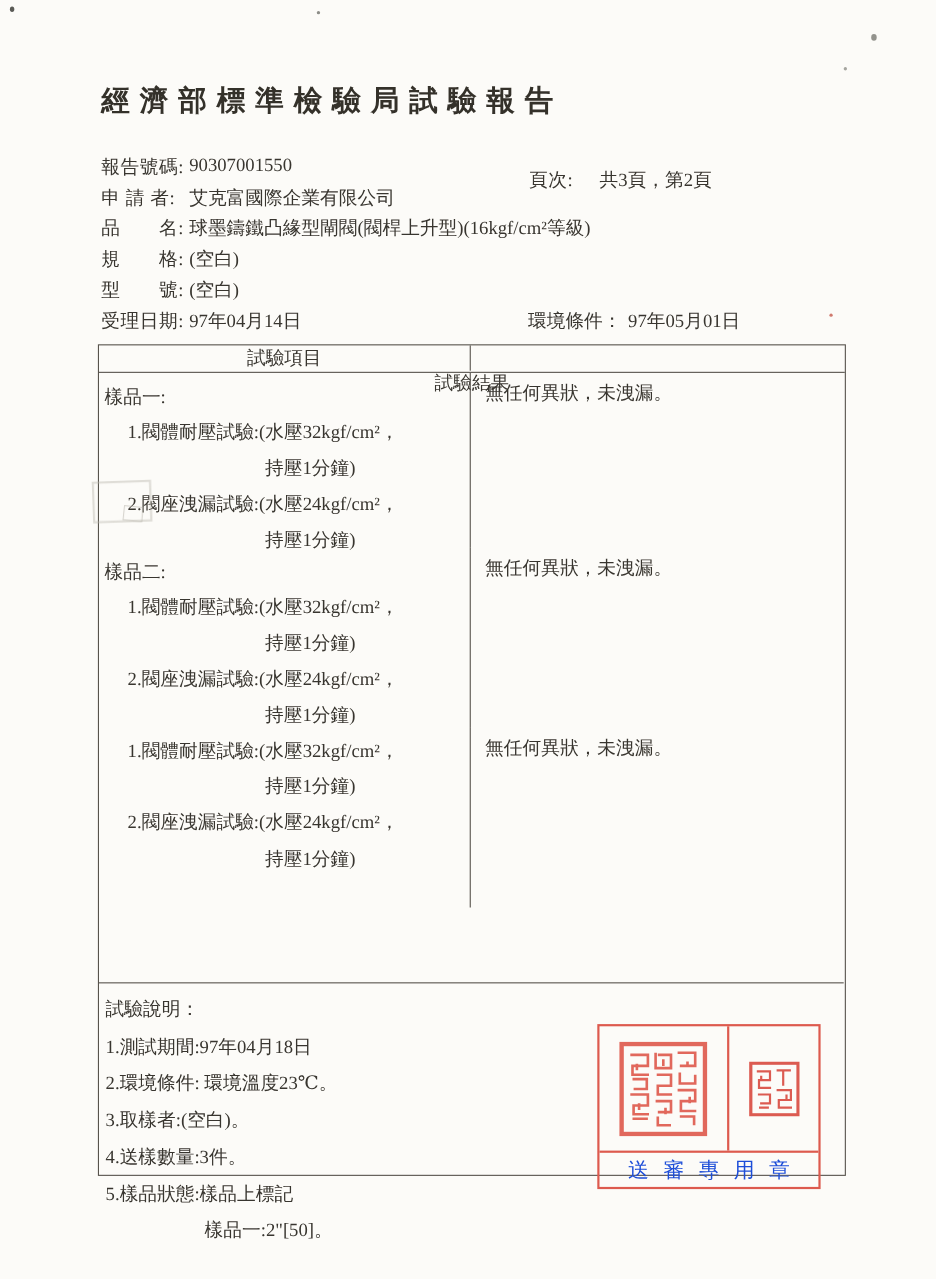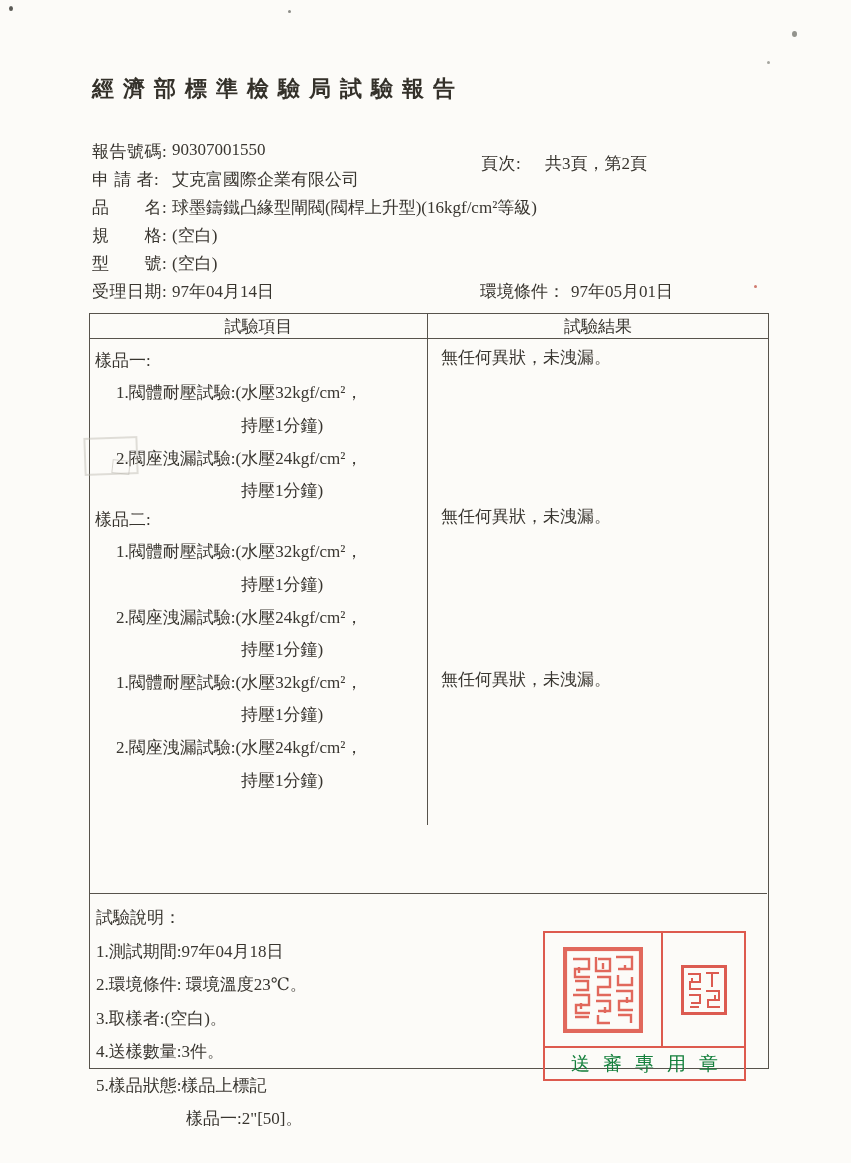--- a/index.html
+++ b/index.html
@@ -11,38 +11,38 @@
     position:relative;
     width:851px;height:1163px;
     margin:0 auto;
     background:#fcfbf8;
     color:#38352f;
     overflow:hidden;
   }
   
   .doc-title{
     position:absolute;left:92px;top:74px;
-    font-size:22px;font-weight:600;
+    font-size:26px;font-weight:600;
     letter-spacing:9px;color:#34312a;
     white-space:nowrap;
   }
   
   .fields{position:absolute;left:92px;top:140px;width:700px;font-size:17px;}
   .frow{display:flex;height:28px;align-items:flex-start;white-space:nowrap;}
   .flabel{width:80px;flex:0 0 80px;letter-spacing:0.5px;}
   .fvalue{margin-left:0;}
   .fright{position:absolute;display:flex;align-items:center;}
   .fright .flabel{width:64px;flex:0 0 64px;}
   
   .ttable{
     position:absolute;left:89px;top:313px;width:680px;height:756px;
     border:1.6px solid #57534c;box-sizing:border-box;
     font-size:17px;
   }
-  .thead{display:flex;height:25px;border-bottom:1.6px solid #57534c;box-sizing:border-box;}
+  .thead{display:flex;height:25px;border-bottom:1.6px solid #57534c;box-sizing:border-box;flex-direction:column;}
   .thcell{display:flex;align-items:center;justify-content:center;box-sizing:border-box;}
   .thcell.c1{width:338px;border-right:1.6px solid #57534c;}
   .thcell.c2{flex:1;}
   .srow{display:flex;box-sizing:border-box;}
   .scell{width:338px;flex:0 0 338px;border-right:1.6px solid #57534c;box-sizing:border-box;padding-top:5px;}
   .rcell{flex:1;box-sizing:border-box;padding:7px 0 0 13px;}
   .sec1{height:159px;} .sec2{height:163px;} .sec3{height:164px;}
   .tline{height:32.6px;display:flex;align-items:center;white-space:nowrap;}
   .ind0{padding-left:5px;} .ind1{padding-left:26px;} .ind2{padding-left:151px;}
   
@@ -57,21 +57,21 @@
   .stamp{
     position:absolute;left:453px;top:37px;width:203px;height:150px;
     border:2px solid #dd5a4e;box-sizing:border-box;
   }
   .stamp-top{display:flex;height:115px;border-bottom:2px solid #dd5a4e;box-sizing:border-box;}
   .stamp-cell-l{width:118px;flex:0 0 118px;border-right:2px solid #dd5a4e;box-sizing:border-box;
     display:flex;align-items:center;justify-content:center;}
   .stamp-cell-r{flex:1;display:flex;align-items:center;justify-content:center;}
   .stamp-label{
     height:31px;display:flex;align-items:center;justify-content:center;
-    color:#15803d;font-size:19px;letter-spacing:13px;
+    color:#1d4ed8;font-size:19px;letter-spacing:13px;
     padding-left:13px; 
     font-weight:500;white-space:nowrap;
   }
   
   .speck{position:absolute;border-radius:50%;}
   .smudge{
     position:absolute;left:84px;top:437px;width:50px;height:34px;
     border:2px solid #bcb9b0;opacity:0.45;transform:rotate(-2deg);
     filter:blur(0.6px);
   }

